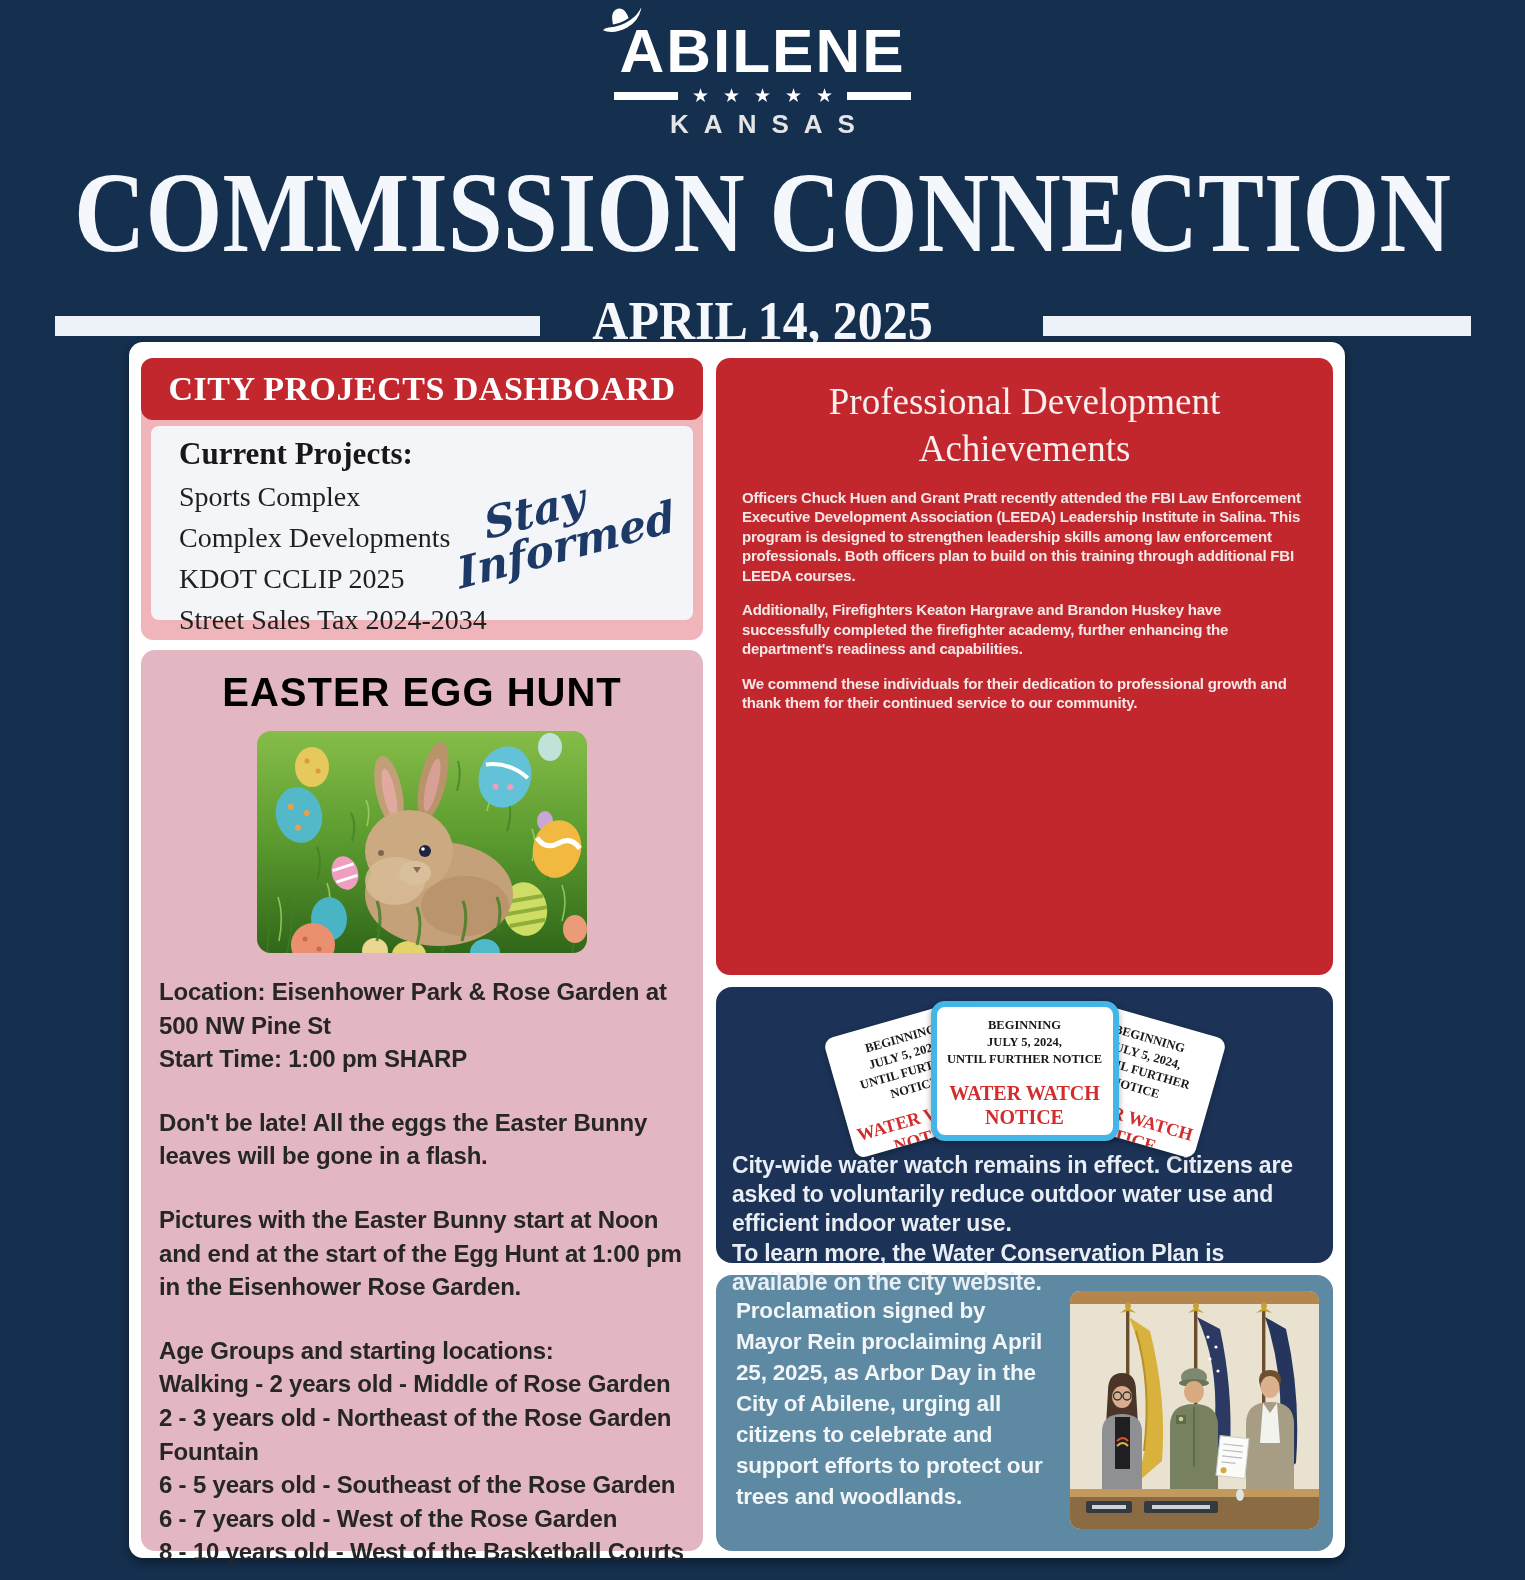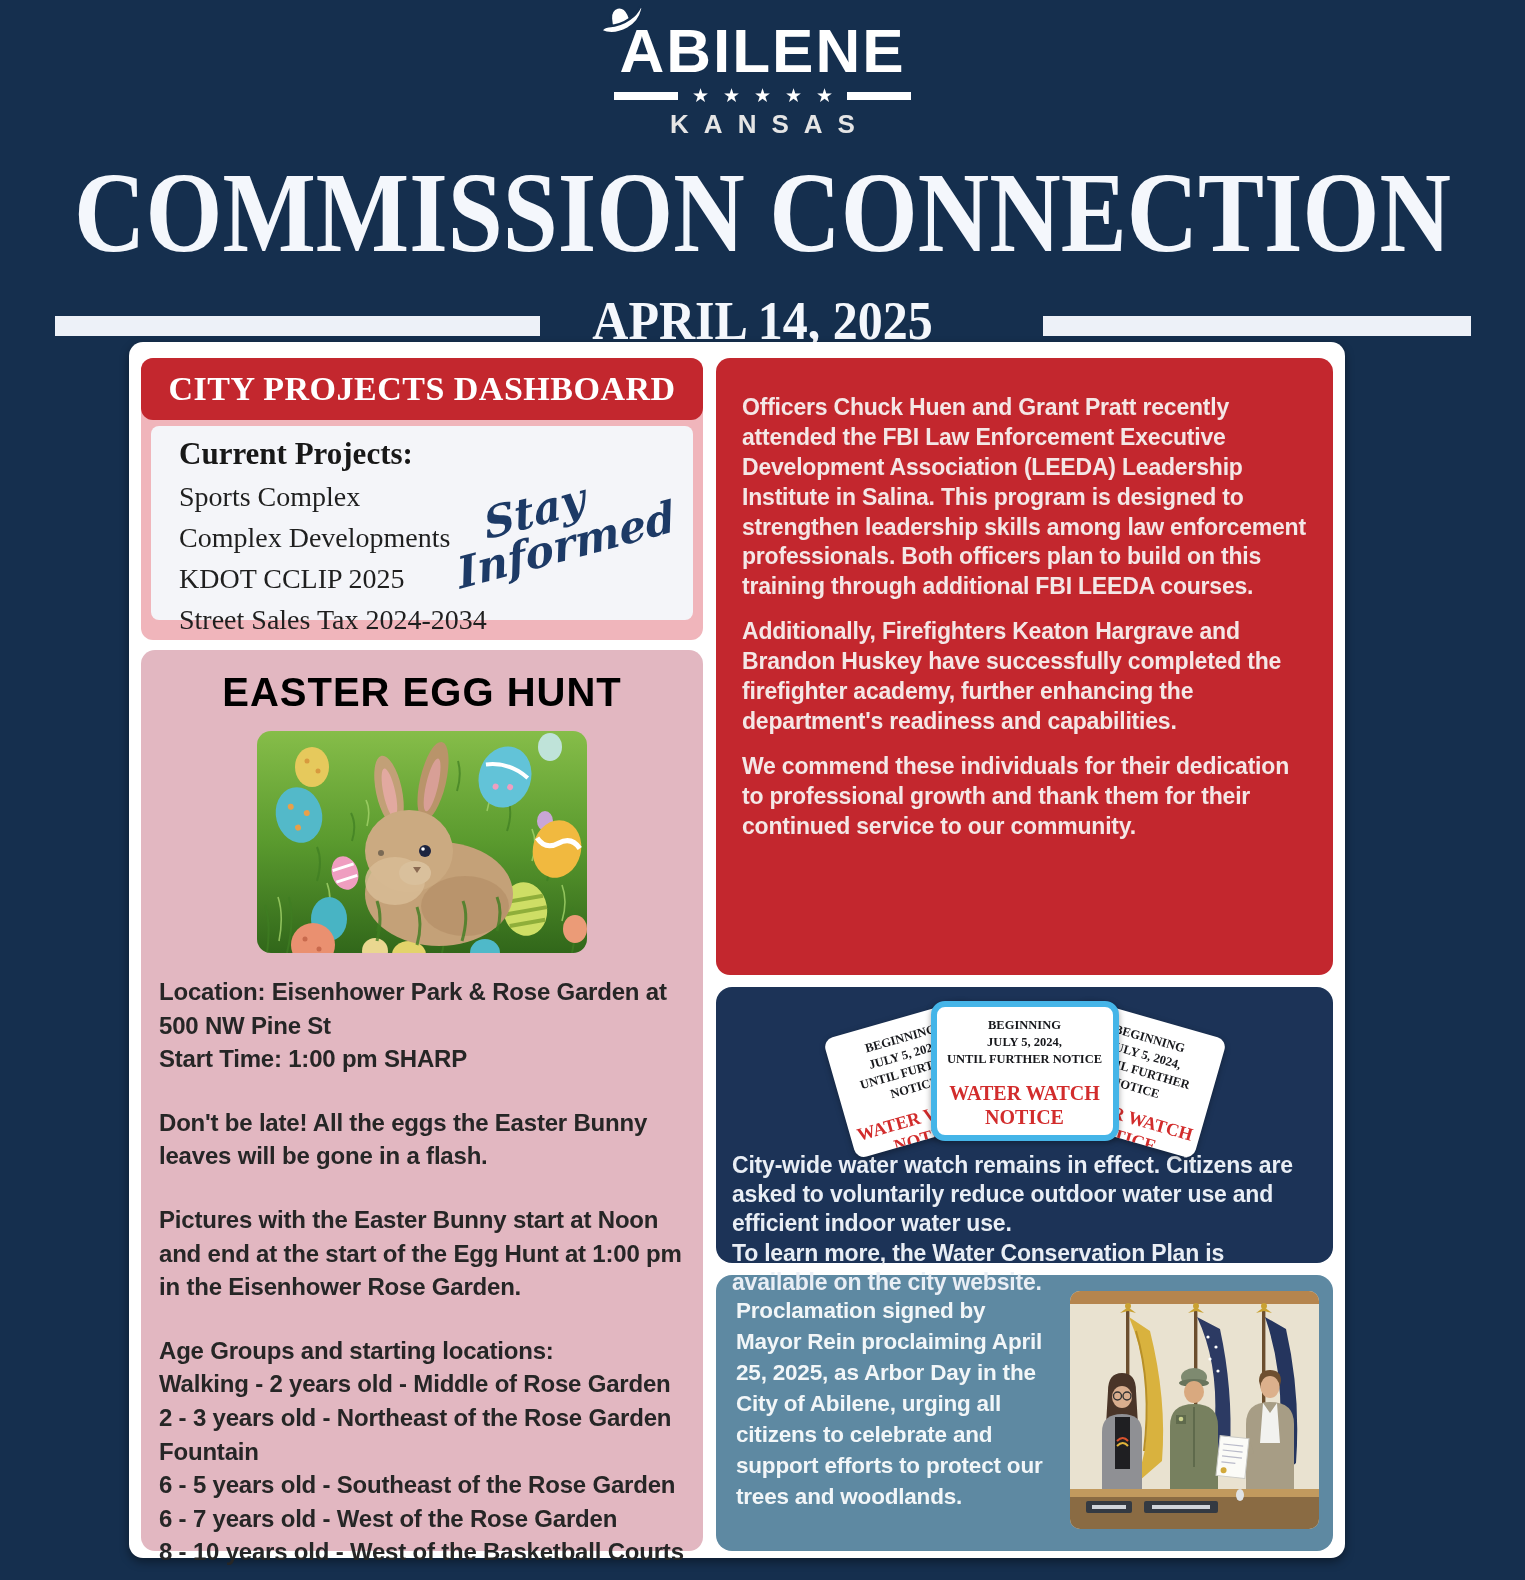--- a/index.html
+++ b/index.html
@@ -98,21 +98,21 @@
   
   .professional {
     background:#c3272e; border-radius:14px; height:617px;
     padding:20px 26px 20px; color:#f6ebea;
   }
   .professional-title {
     font-family:"Liberation Serif", serif; font-size:37px; line-height:1.28;
     text-align:center; max-width:430px; margin:0 auto 14px; color:#f8efee;
   }
   .professional p {
-    font-size:23px; line-height:1.3; letter-spacing:-.2px;
+    font-size:15px; line-height:1.3; letter-spacing:-.2px;
     font-weight:bold; margin-top:15px; color:#f4e7e6;
   }
 
   
   .water {
     margin-top:12px; background:#1c3357; border-radius:16px; height:276px;
     padding:14px 16px; color:#e9eef5;
   }
   .cards { position:relative; width:480px; height:140px; margin:0 auto 10px; }
   .wcard {
@@ -300,20 +300,21 @@
           <div>6 - 7 years old - West of the Rose Garden</div>
           <div>8 - 10 years old - West of the Basketball Courts</div>
         </div>
       </div>
     </div>
   </div>
 
   <div class="col-right">
 
     <div class="professional">
+      <div class="professional-title">Professional Development Achievements</div>
       <p>Officers Chuck Huen and Grant Pratt recently attended the FBI Law Enforcement Executive Development Association (LEEDA) Leadership Institute in Salina. This program is designed to strengthen leadership skills among law enforcement professionals. Both officers plan to build on this training through additional FBI LEEDA courses.</p>
       <p>Additionally, Firefighters Keaton Hargrave and Brandon Huskey have successfully completed the firefighter academy, further enhancing the department's readiness and capabilities.</p>
       <p>We commend these individuals for their dedication to professional growth and thank them for their continued service to our community.</p>
     </div>
 
     <div class="water">
       <div class="cards">
         <div class="wcard side left">
           <div class="s">BEGINNING</div>
           <div class="s">JULY 5, 2024,</div>

